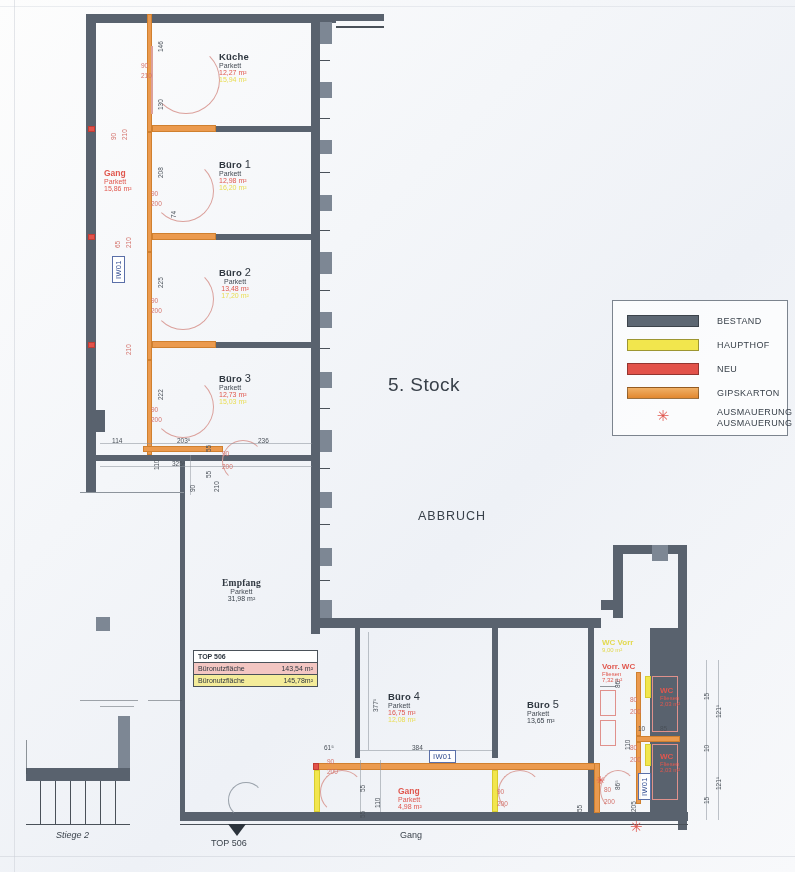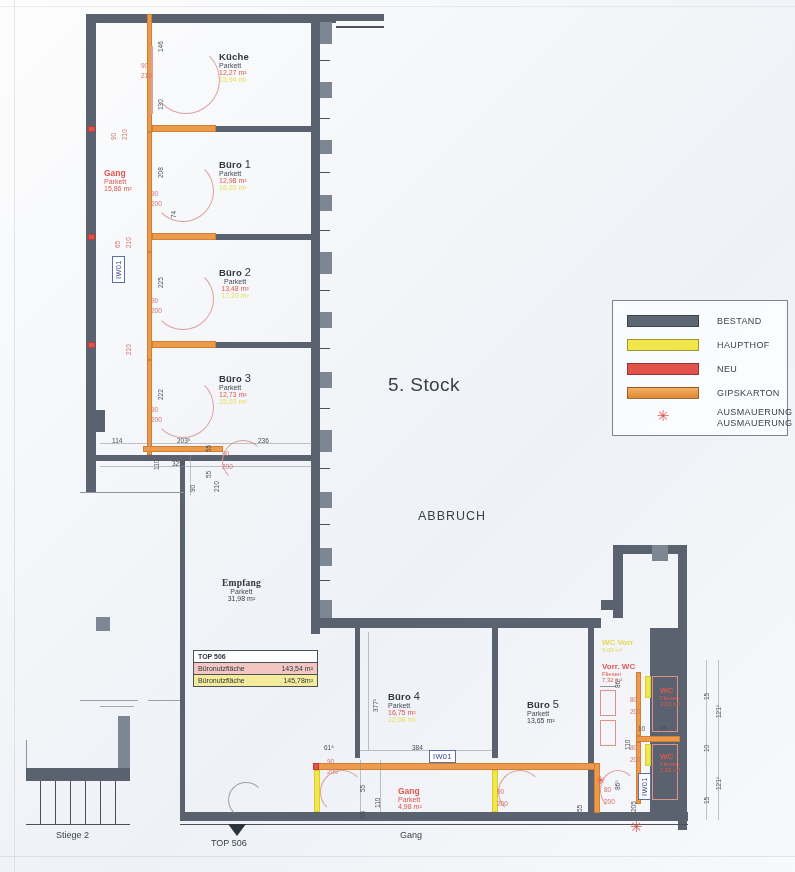--- a/index.html
+++ b/index.html
@@ -348,21 +348,21 @@
     <div class="dim dim-v" style="left:703px;top:752px;">10</div>
     <div class="dim dim-v" style="left:703px;top:804px;">15</div>
     <div class="dim dim-v" style="left:715px;top:790px;">121⁵</div>
 
     <div class="iw iw-v" style="left:112px;top:283px;">IW01</div>
     <div class="iw" style="left:429px;top:750px;">IW01</div>
     <div class="iw iw-v" style="left:638px;top:800px;">IW01</div>
 
     <div class="lbl big-title" style="left:388px;top:374px;">5. Stock</div>
     <div class="lbl mid-title" style="left:418px;top:509px;">ABBRUCH</div>
-    <div class="lbl foot" style="left:56px;top:830px;">Stiege 2</div>
+    <div class="lbl foot" style="left:56px;top:830px;font-style:italic;">Stiege 2</div>
     <div class="lbl foot" style="left:400px;top:830px;">Gang</div>
     <div class="tri" style="left:228px;top:824px;"></div>
     <div class="lbl foot" style="left:211px;top:838px;">TOP 506</div>
 
     <div class="toptbl">
       <div>
         <span style="font-weight:bold;">TOP 506</span>
       </div>
       <div class="tr-red">
         <span>Büronutzfläche</span>

